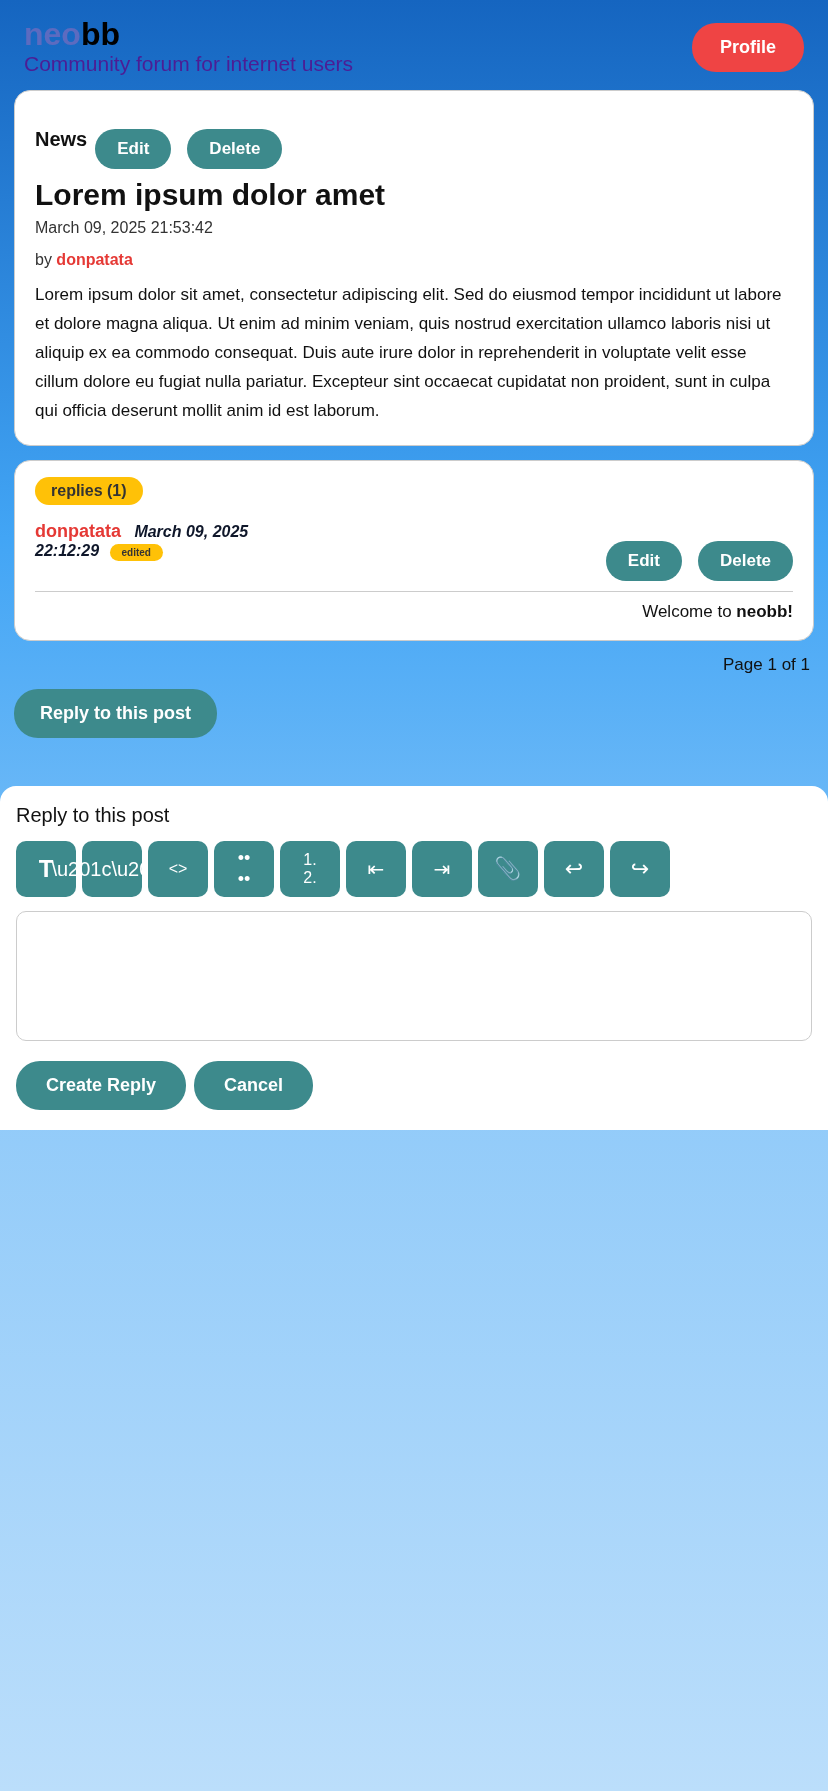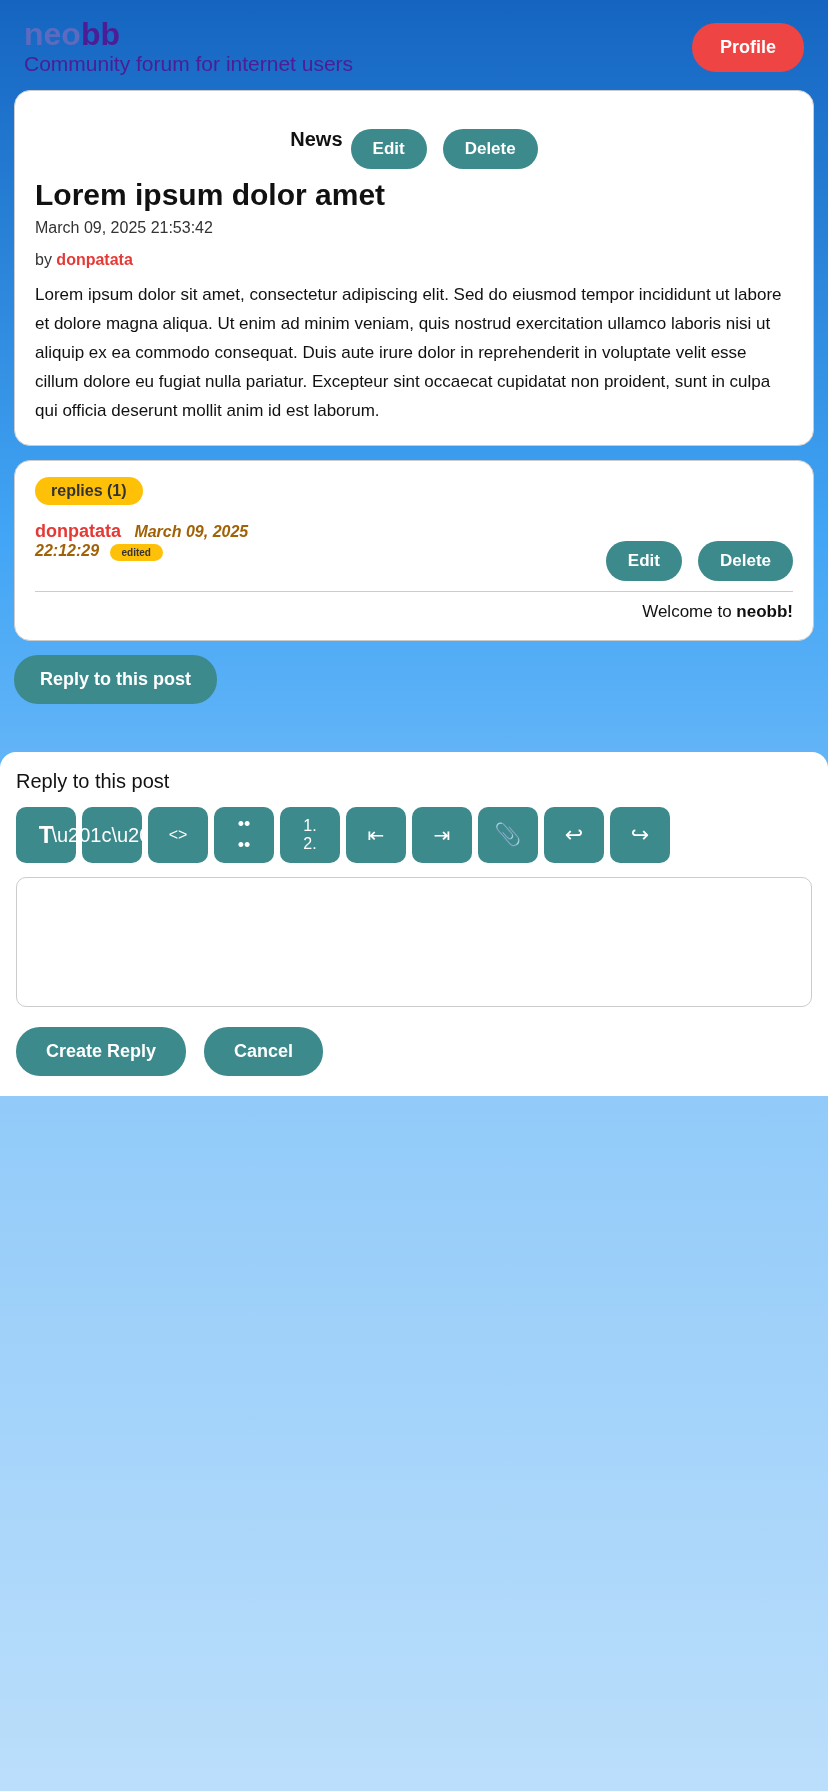--- a/index.html
+++ b/index.html
@@ -36,21 +36,21 @@
     }
 
     .logo-area {}
 
     .logo-text {
       font-size: 32px;
       font-weight: bold;
       line-height: 1;
     }
     .logo-neo { color: #5C6BC0; }
-    .logo-bb { color: #4c1d95; }
+    .logo-bb { color: #000000; }
 
     .logo-sub {
       font-size: 21px;
       color: #4c1d95;
       margin-top: 2px;
     }
 
     .btn-profile {
       background: #ef4444;
       color: white;
@@ -67,21 +67,21 @@
       background: white;
       border-radius: 16px;
       border: 1.5px solid #ccc;
       padding: 18px 20px 20px 20px;
       margin-bottom: 14px;
     }
 
     .card-header {
       display: flex;
       align-items: center;
-      justify-content: center;
+      justify-content: flex-start;
       margin-bottom: 8px;
     }
 
     .card-category {
       font-size: 20px;
       font-weight: bold;
       color: #111;
     }
 
     .btn-edit, .btn-delete {
@@ -158,21 +158,21 @@
     .reply-author {
       color: #e53935;
       font-weight: bold;
       font-size: 18px;
     }
 
     .reply-date {
       font-size: 16px;
       font-style: italic;
       font-weight: bold;
-      color: #a16207;
+      color: #0f172a;
     }
 
     .edited-badge {
       display: inline-block;
       background: #FFC107;
       color: #333;
       font-size: 10px;
       font-weight: bold;
       border-radius: 14px;
       padding: 3px 12px;
@@ -257,21 +257,21 @@
       border: 1.5px solid #ccc;
       border-radius: 10px;
       padding: 12px;
       font-size: 16px;
       resize: none;
       margin-bottom: 16px;
     }
 
     .reply-actions {
       display: flex;
-      gap: 18px;
+      gap: 8px;
       padding-bottom: 20px;
     }
 
     .btn-create-reply {
       background: #3D8A8C;
       color: white;
       border: none;
       border-radius: 24px;
       padding: 14px 30px;
       font-size: 18px;
@@ -346,20 +346,21 @@
         <button class="btn-edit">Edit</button>
         <button class="btn-delete">Delete</button>
       </div>
     </div>
     <div class="reply-body">
       <span>Welcome to </span><strong>neobb!</strong>
     </div>
   </div>
 
   
+  <div class="pagination">Page 1 of 1</div>
 
   
   <button class="btn-reply-post">Reply to this post</button>
 
 </div>
 
 <div class="reply-section">
   <div class="reply-section-title">Reply to this post</div>
 
   <div class="toolbar">

